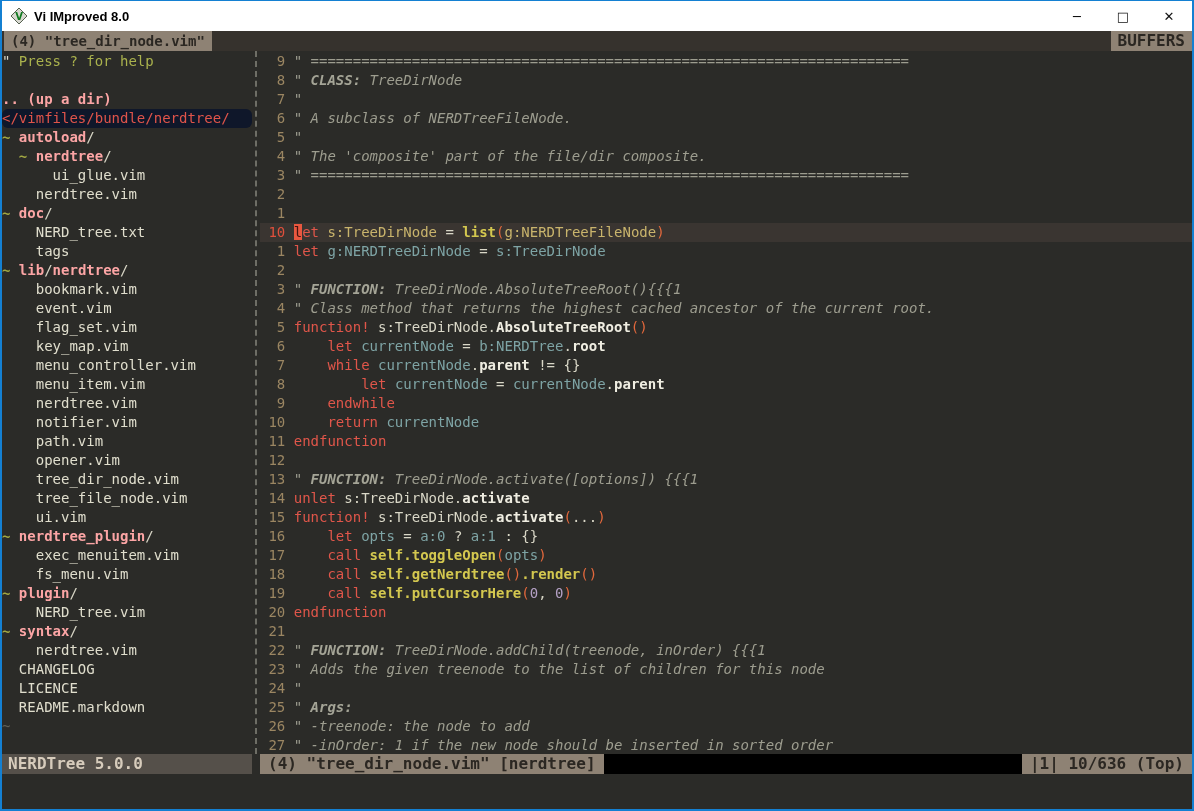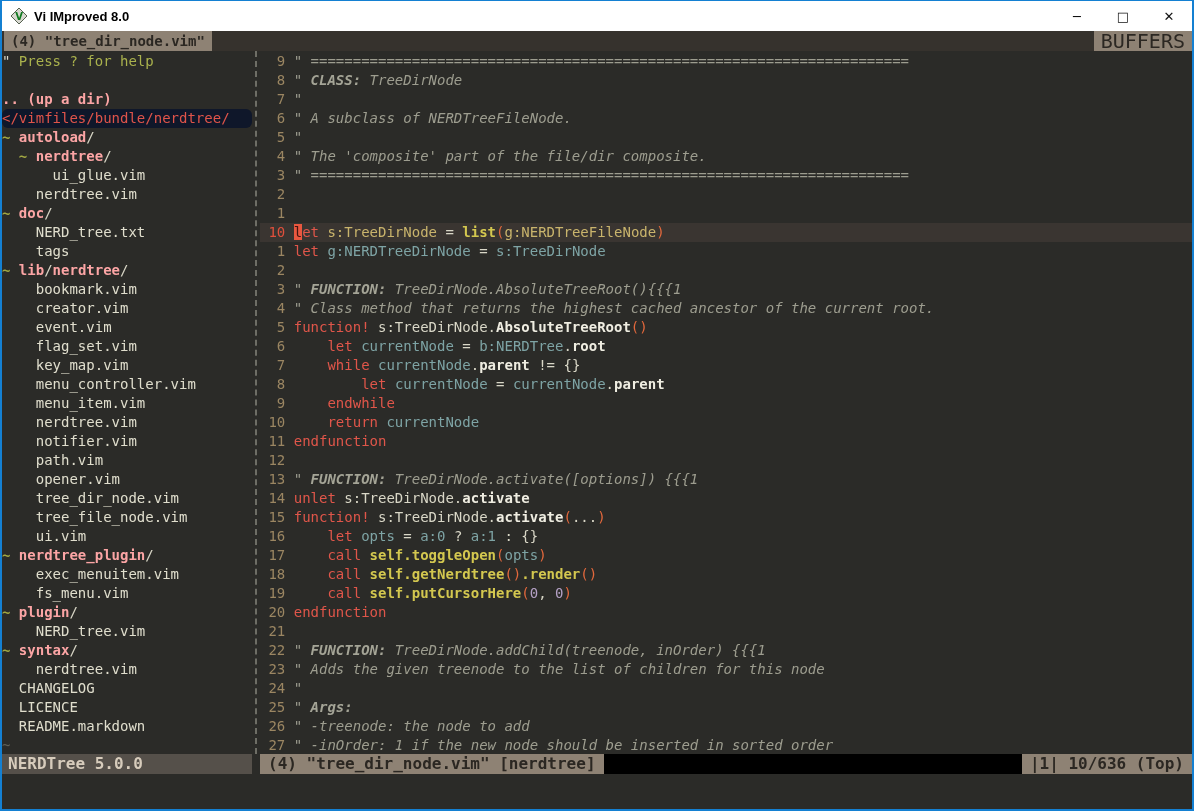--- a/index.html
+++ b/index.html
@@ -14,21 +14,21 @@
   .app-icon{width:18px;height:18px;margin:0 6px 0 8px;display:inline-flex;}
   .title{font-family:"Liberation Sans", sans-serif;font-size:13px;color:#000;font-weight:bold;}
   .winbtns{margin-left:auto;display:flex;height:30px;}
   .winbtn{width:46px;height:30px;display:flex;align-items:center;justify-content:center;
           font-family:"DejaVu Sans", sans-serif;font-size:13px;color:#111;cursor:default;}
   
   .tabline{height:20px;flex:0 0 20px;background:#36322d;display:flex;align-items:stretch;}
   .tab{background:#8e8274;color:#2b2722;font-weight:bold;font-size:14px;line-height:20px;
        padding:0 7px;white-space:pre;margin-left:2px;}
   .tabfill{flex:1;}
-  .buffers{background:#8e8274;color:#2b2722;font-weight:normal;font-size:20px;line-height:20px;padding:0 7px;}
+  .buffers{background:#8e8274;color:#2b2722;font-weight:bold;font-size:16px;line-height:20px;padding:0 7px;}
   
   .main{flex:0 0 703px;display:flex;overflow:hidden;background:#2b2b28;}
   .sidebar{width:250px;flex:0 0 250px;overflow:hidden;padding-top:1px;}
   .divider{width:8px;flex:0 0 8px;position:relative;}
   .divider:before{content:"";position:absolute;left:3px;top:0;bottom:0;border-left:2px dashed #6e6e66;}
   .code{flex:1;overflow:hidden;padding-top:1px;}
   .row{height:19px;line-height:19px;font-size:14px;white-space:pre;}
   .rootrow{background:#0f172a;border-radius:6px;}
   .curline{background:#3a3531;}
   .lnum{display:inline-block;width:3ch;text-align:right;margin-right:1ch;color:#9b8662;}
@@ -96,21 +96,20 @@
         <div class="row rootrow"><span class="t-root">&lt;/vimfiles/bundle/nerdtree/</span></div>
         <div class="row"><span class="t-tilde">~ </span><span class="t-dir">autoload</span><span class="t-p">/</span></div>
         <div class="row"><span class="t-tilde">  ~ </span><span class="t-dir">nerdtree</span><span class="t-p">/</span></div>
         <div class="row"><span class="t-file">      ui_glue.vim</span></div>
         <div class="row"><span class="t-file">    nerdtree.vim</span></div>
         <div class="row"><span class="t-tilde">~ </span><span class="t-dir">doc</span><span class="t-p">/</span></div>
         <div class="row"><span class="t-file">    NERD_tree.txt</span></div>
         <div class="row"><span class="t-file">    tags</span></div>
         <div class="row"><span class="t-tilde">~ </span><span class="t-dir">lib</span><span class="t-p">/</span><span class="t-dir">nerdtree</span><span class="t-p">/</span></div>
         <div class="row"><span class="t-file">    bookmark.vim</span></div>
-        <div class="row"><span class="t-file">    creator.vim</span></div>
         <div class="row"><span class="t-file">    event.vim</span></div>
         <div class="row"><span class="t-file">    flag_set.vim</span></div>
         <div class="row"><span class="t-file">    key_map.vim</span></div>
         <div class="row"><span class="t-file">    menu_controller.vim</span></div>
         <div class="row"><span class="t-file">    menu_item.vim</span></div>
         <div class="row"><span class="t-file">    nerdtree.vim</span></div>
         <div class="row"><span class="t-file">    notifier.vim</span></div>
         <div class="row"><span class="t-file">    path.vim</span></div>
         <div class="row"><span class="t-file">    opener.vim</span></div>
         <div class="row"><span class="t-file">    tree_dir_node.vim</span></div>

